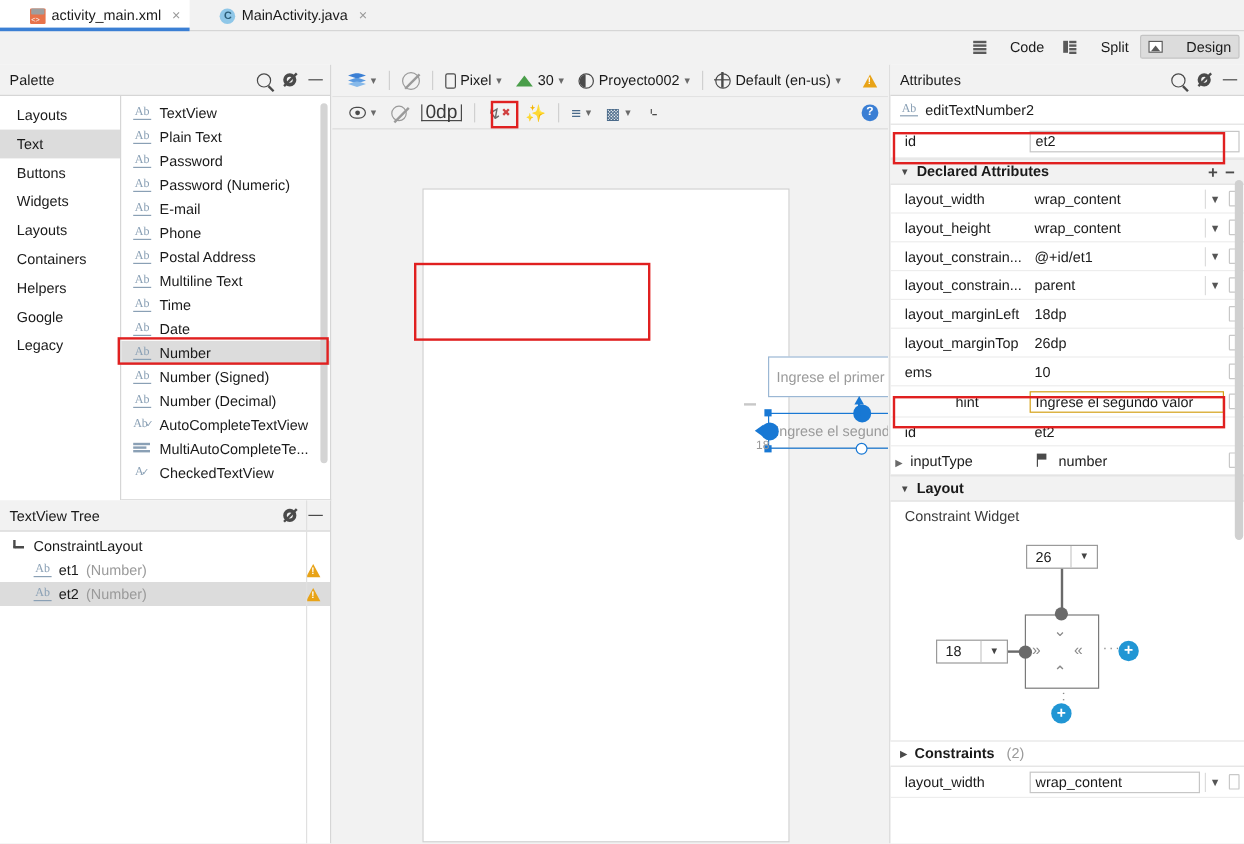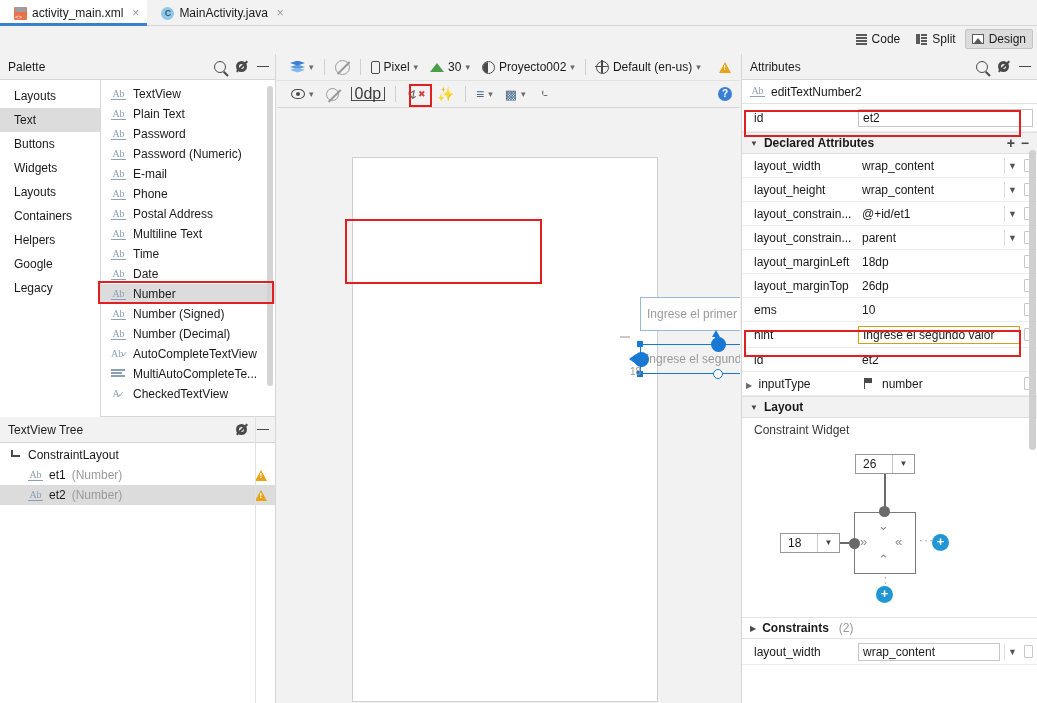--- a/index.html
+++ b/index.html
@@ -14,21 +14,21 @@
   .app { position: relative; width: 1037px; height: 703px; background: #f2f2f2; }
 
   
   .tabbar {
     position: absolute; left: 0; top: 0; width: 1037px; height: 26px;
     background: #f2f2f2; border-bottom: 1px solid #d6d6d6;
     display: flex; align-items: stretch;
   }
   .tab {
     display: flex; align-items: center; gap: 5px;
-    padding: 0 8px 0 14px; height: 26px; position: relative;
+    padding: 0 8px 0 25px; height: 26px; position: relative;
     font-size: 12px; color: #1a1a1a; white-space: nowrap;
   }
   .tab.active { background: #ffffff; }
   .tab.active:after {
     content: ""; position: absolute; left: 0; right: 0; bottom: 0; height: 3px;
     background: #3b7fd4;
   }
   .tab .tclose { color: #999; font-size: 12px; margin-left: 4px; }
   .ic-xml {
     width: 13px; height: 13px; background: #e8734a; border-radius: 1px;
@@ -47,21 +47,21 @@
     color: #2a5d78; font-size: 9px; line-height: 13px; text-align: center;
     display: inline-block; font-weight: bold;
   }
 
   
   .modebar {
     position: absolute; right: 4px; top: 28px; height: 22px;
     display: flex; align-items: center; gap: 2px;
   }
   .modebtn {
-    display: flex; align-items: center; gap: 5px; padding: 2px 6px;
+    display: flex; align-items: center; gap: 20px; padding: 2px 6px;
     font-size: 12px; color: #1a1a1a; border-radius: 2px; border: 1px solid transparent;
   }
   .modebtn.sel { background: #dcdcdc; border-color: #c4c4c4; }
   .gl-code { display: inline-block; width: 11px; height: 10px; position: relative; }
   .gl-code i { position: absolute; left: 0; width: 11px; height: 1.5px; background: #5a5a5a; }
   .gl-code i:nth-child(1){top:0} .gl-code i:nth-child(2){top:3px}
   .gl-code i:nth-child(3){top:6px} .gl-code i:nth-child(4){top:9px}
   .gl-split { display: inline-block; width: 11px; height: 10px; position: relative; }
   .gl-split s { position:absolute; left:0; top:0; width:4px; height:10px; background:#5a5a5a; display:block;}
   .gl-split i { position:absolute; right:0; width:6px; height:1.5px; background:#5a5a5a;}
@@ -744,21 +744,21 @@
       <span class="pin"></span>
         </span>
     </div>
     <div class="arow">
       <span class="k">ems</span>
       <span class="v">
           <span class="vtext">10</span>
       <span class="pin"></span>
         </span>
     </div>
-    <div class="arow" style="height:26px;">
+    <div class="arow" style="height:26px;text-align:center;">
       <span class="k">hint</span>
       <span class="v">
           <span class="inputbox hl">Ingrese el segundo valor</span>
       <span class="pin"></span>
         </span>
     </div>
     <div class="arow">
       <span class="k">id</span>
       <span class="v">
           <span class="vtext">et2</span>

